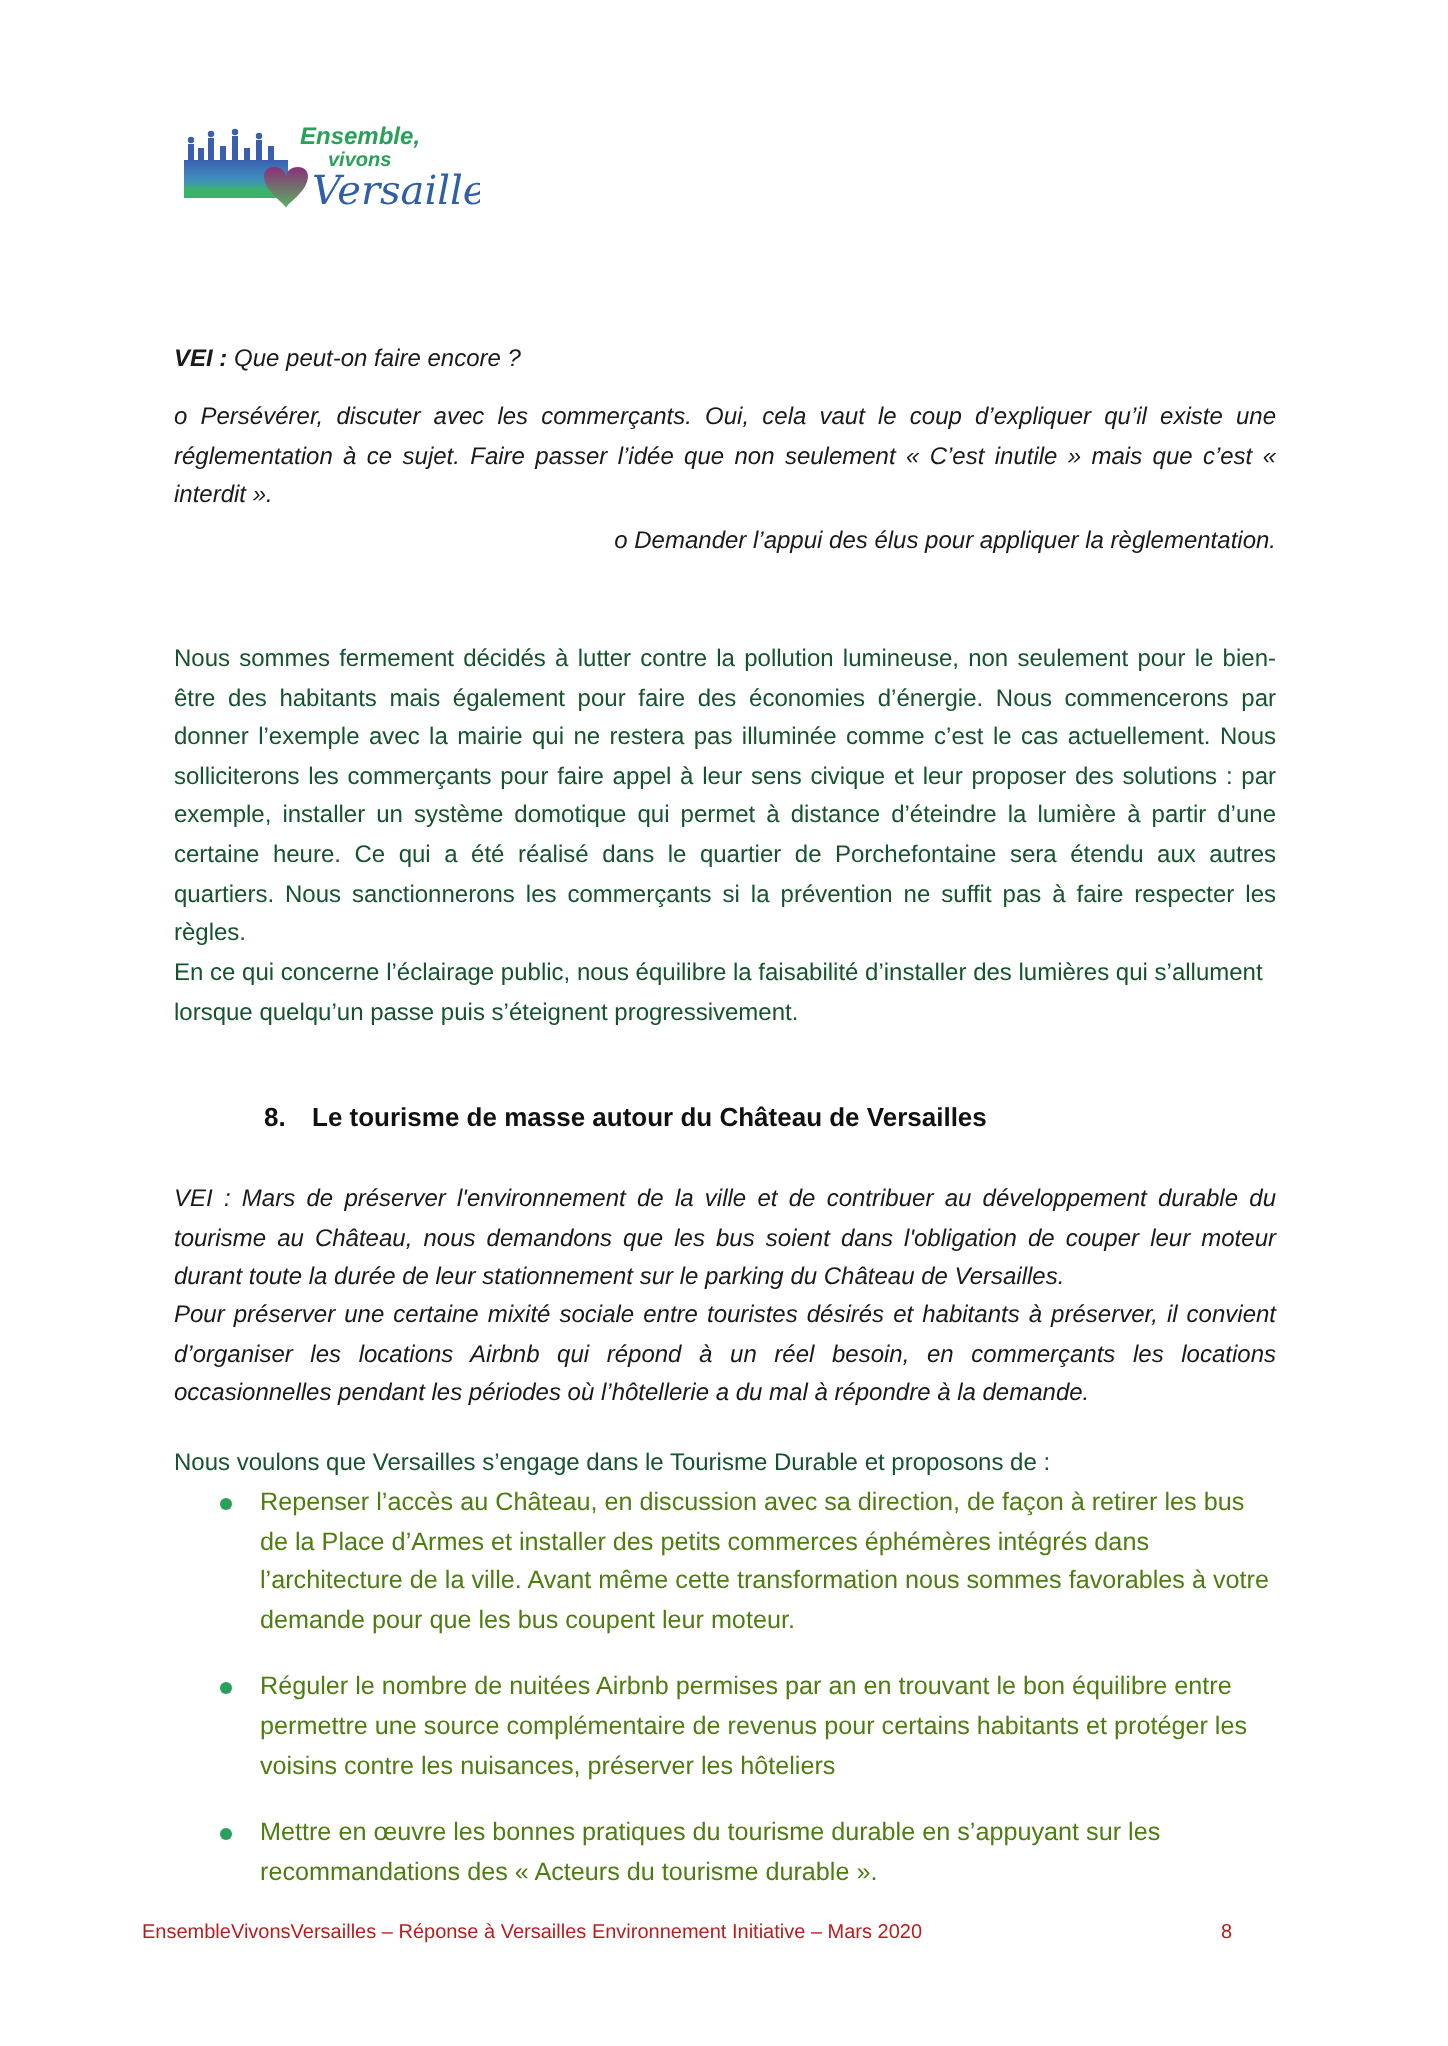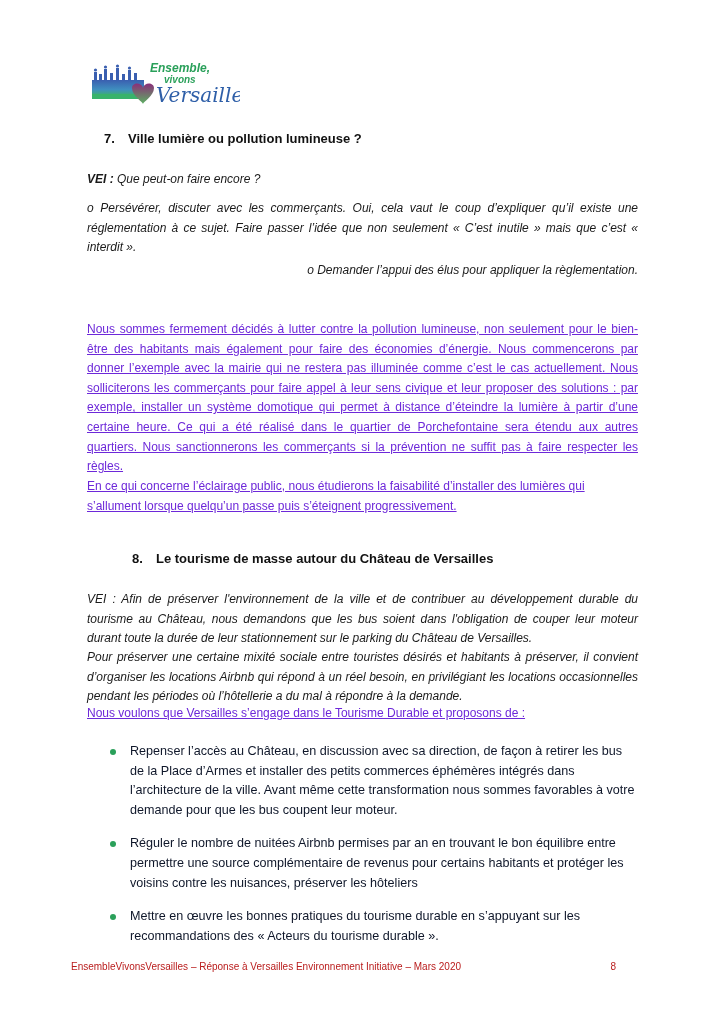--- a/index.html
+++ b/index.html
@@ -9,25 +9,25 @@
 
   .logo { position: absolute; left: 90px; top: 58px; width: 150px; height: 50px; }
   .logo svg { display: block; }
 
   .heading { position: absolute; left: 104px; font-weight: bold; font-size: 13px; color: #111; }
   .heading .num { display: inline-block; width: 24px; }
 
   .para { position: absolute; left: 87px; width: 551px; font-size: 12px; line-height: 19.6px; }
   .ital { font-style: italic; }
   .justify { text-align: justify; text-align-last: left; }
-  .green { color: #6d28d9; text-decoration: underline; }
+  .green { color: #14532d; }
   .bold { font-weight: bold; }
 
   .bullets { position: absolute; left: 87px; width: 551px; margin: 0; padding: 0; list-style: none;
-             font-size: 12.6px; line-height: 19.6px; color: #0f172a; }
+             font-size: 12.6px; line-height: 19.6px; color: #4d7c0f; }
   .bullets li { position: relative; padding-left: 43px; margin-bottom: 14px; }
   .bullets li .dot { position: absolute; left: 23px; top: 7px; width: 6px; height: 6px;
                      border-radius: 50%; background: #2aa05a; }
 
   .footer { position: absolute; left: 71px; top: 961px; width: 551px; font-size: 10px; color: #b91c1c; }
   .footer .pagenum { position: absolute; right: 6px; top: 0; }
 </style>
 </head>
 <body>
 
@@ -63,42 +63,39 @@
       <rect x="2" y="36" width="52" height="5" fill="#38b36b"></rect>
 
       <path d="M42 30 C42 24, 52 24, 53 30 C54 24, 64 24, 64 30 C64 38, 53 44, 53 46 C53 44, 42 38, 42 30 Z" fill="url(#heart)"></path>
 
       <text x="60" y="14" font-family="Liberation Sans, sans-serif" font-style="italic" font-weight="bold" font-size="12" fill="#2aa05a">Ensemble,</text>
       <text x="74" y="25" font-family="Liberation Sans, sans-serif" font-style="italic" font-weight="bold" font-size="10" fill="#2aa05a">vivons</text>
       <text x="66" y="44" font-family="DejaVu Serif, serif" font-style="italic" font-size="20" fill="#2f5fa8">Versailles !</text>
     </svg>
   </div>
 
-  <div class="heading" style="top:131px;">
-    <span class="num">7.</span><span>Ville lumière ou pollution lumineuse ?</span>
-  </div>
 
   <div class="para ital" style="top:170px;">
     <span class="bold">VEI :</span><span> Que peut-on faire encore ?</span>
   </div>
 
   <div class="para ital justify" style="top:199px;">o Persévérer, discuter avec les commerçants. Oui, cela vaut le coup d’expliquer qu’il existe une réglementation à ce sujet. Faire passer l’idée que non seulement « C’est inutile » mais que c’est « interdit ».</div>
   <div class="para ital" style="top:261px;text-align:right;">o Demander l’appui des élus pour appliquer la règlementation.</div>
 
   <div class="para green justify" style="top:320px;">Nous sommes fermement décidés à lutter contre la pollution lumineuse, non seulement pour le bien-être des habitants mais également pour faire des économies d’énergie. Nous commencerons par donner l’exemple avec la mairie qui ne restera pas illuminée comme c’est le cas actuellement. Nous solliciterons les commerçants pour faire appel à leur sens civique et leur proposer des solutions : par exemple, installer un système domotique qui permet à distance d’éteindre la lumière à partir d’une certaine heure. Ce qui a été réalisé dans le quartier de Porchefontaine sera étendu aux autres quartiers. Nous sanctionnerons les commerçants si la prévention ne suffit pas à faire respecter les règles.</div>
-  <div class="para green" style="top:477px;">En ce qui concerne l’éclairage public, nous étudierons la faisabilité d’installer des lumières qui s’allument lorsque quelqu’un passe puis s’éteignent progressivement.</div>
+  <div class="para green" style="top:477px;">En ce qui concerne l’éclairage public, nous équilibre la faisabilité d’installer des lumières qui s’allument lorsque quelqu’un passe puis s’éteignent progressivement.</div>
 
   <div class="heading" style="top:551px;margin-left:28px;">
     <span class="num">8.</span><span>Le tourisme de masse autour du Château de Versailles</span>
   </div>
 
-  <div class="para ital justify" style="top:590px;">VEI : Afin de préserver l'environnement de la ville et de contribuer au développement durable du tourisme au Château, nous demandons que les bus soient dans l'obligation de couper leur moteur durant toute la durée de leur stationnement sur le parking du Château de Versailles.</div>
-  <div class="para ital justify" style="top:648px;">Pour préserver une certaine mixité sociale entre touristes désirés et habitants à préserver, il convient d’organiser les locations Airbnb qui répond à un réel besoin, en privilégiant les locations occasionnelles pendant les périodes où l’hôtellerie a du mal à répondre à la demande.</div>
+  <div class="para ital justify" style="top:590px;">VEI : Mars de préserver l'environnement de la ville et de contribuer au développement durable du tourisme au Château, nous demandons que les bus soient dans l'obligation de couper leur moteur durant toute la durée de leur stationnement sur le parking du Château de Versailles.</div>
+  <div class="para ital justify" style="top:648px;">Pour préserver une certaine mixité sociale entre touristes désirés et habitants à préserver, il convient d’organiser les locations Airbnb qui répond à un réel besoin, en commerçants les locations occasionnelles pendant les périodes où l’hôtellerie a du mal à répondre à la demande.</div>
 
-  <div class="para green" style="top:704px;">Nous voulons que Versailles s’engage dans le Tourisme Durable et proposons de :</div>
+  <div class="para green" style="top:722px;">Nous voulons que Versailles s’engage dans le Tourisme Durable et proposons de :</div>
 
   <ul class="bullets" style="top:742px;">
     <li>
       <span class="dot"></span>
       <span>Repenser l’accès au Château, en discussion avec sa direction,  de façon à retirer les bus de la Place d’Armes et installer des petits commerces éphémères intégrés dans l’architecture de la ville. Avant même cette transformation nous sommes favorables à votre demande pour que les bus coupent leur moteur.</span>
     </li>
     <li>
       <span class="dot"></span>
       <span>Réguler le nombre de nuitées Airbnb permises par an en trouvant le bon équilibre entre permettre une source complémentaire de revenus pour certains habitants et protéger les voisins contre les nuisances, préserver les hôteliers</span>
     </li>

